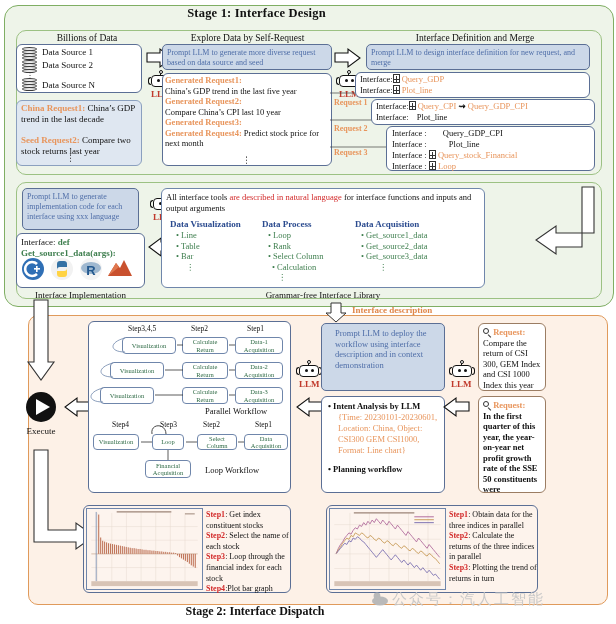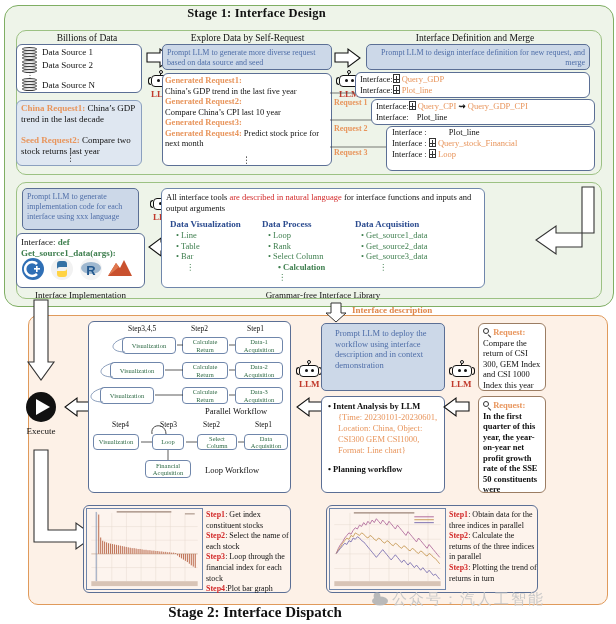--- a/index.html
+++ b/index.html
@@ -8,21 +8,21 @@
   .abs{position:absolute;}
 
   
   #stage1-panel{left:4px;top:5px;width:608px;height:300px;
     background:#eef4e9;border:1px solid #7fae63;border-radius:14px;}
   #stage1-title{left:0;top:6px;width:513px;text-align:center;
     font-weight:bold;font-size:12.5px;letter-spacing:.2px;}
   #stage2-panel{left:28px;top:315px;width:578px;height:288px;
     background:#fdf1e7;border:1px solid #e09a5b;border-radius:10px;}
   #stage2-title{left:0;top:604px;width:510px;text-align:center;
-    font-weight:bold;font-size:15px;}
+    font-weight:bold;font-size:12px;}
 
   
   #s1-row1-frame{left:16px;top:30px;width:584px;height:143px;
     border:1px solid #9cc183;border-radius:10px;background:transparent;}
   #s1-row2-frame{left:16px;top:182px;width:584px;height:115px;
     border:1px solid #9cc183;border-radius:10px;background:transparent;}
 
   .colhead{font-size:9.5px;text-align:center;font-weight:normal;}
 
   
@@ -186,21 +186,21 @@
 <div class="abs t8 orange bold" style="left:334px;top:98px;">Request 1</div>
 <div class="abs t8 orange bold" style="left:334px;top:124px;">Request 2</div>
 <div class="abs t8 orange bold" style="left:334px;top:148px;">Request 3</div>
 <svg class="abs" style="left:330px;top:85px;" width="60" height="80">
   <path d="M0 8 L44 8 L44 8" stroke="#444" stroke-width=".7" fill="none"></path>
   <path d="M0 35 L52 35" stroke="#444" stroke-width=".7" fill="none"></path>
   <path d="M0 62 L58 62" stroke="#444" stroke-width=".7" fill="none"></path>
 </svg>
 
 <div class="abs bluebox" style="left:366px;top:44px;width:224px;height:26px;">
-  <div class="t8" style="padding:3px 4px;text-align:right;">Prompt LLM to design interface definition for new request, and merge</div>
+  <div class="t8" style="padding:3px 4px;">Prompt LLM to design interface definition for new request, and merge</div>
 </div>
 
 <div class="abs box" style="left:355px;top:72px;width:235px;height:26px;border-color:#5b6f95;">
   <div class="ifrow" style="padding:1px 0 0 4px;">
     <span>Interface:</span><span class="plusicon"></span>
     <span class="orange">Query_GDP</span>
   </div>
   <div class="ifrow" style="padding:0 0 0 4px;">
     <span>Interface:</span><span class="plusicon"></span>
     <span class="orange">Plot_line</span>
@@ -214,20 +214,24 @@
     <span style="font-weight:bold;">⇝</span>
     <span class="orange">Query_GDP_CPI</span>
   </div>
   <div class="ifrow" style="padding:0 0 0 4px;">
     <span>Interface:</span>
     <span style="margin-left:6px;">Plot_line</span>
   </div>
 </div>
 
 <div class="abs box" style="left:386px;top:126px;width:209px;height:45px;border-color:#5b6f95;">
+  <div class="ifrow" style="padding:1px 0 0 5px;">
+    <span>Interface :</span>
+    <span style="margin-left:14px;">Query_GDP_CPI</span>
+  </div>
   <div class="ifrow" style="padding:0 0 0 5px;">
     <span>Interface :</span>
     <span style="margin-left:20px;">Plot_line</span>
   </div>
   <div class="ifrow" style="padding:0 0 0 5px;">
     <span>Interface :</span> <span class="plusicon"></span>
     <span class="orange">Query_stock_Financial</span>
   </div>
   <div class="ifrow" style="padding:0 0 0 5px;">
     <span>Interface :</span> <span class="plusicon"></span>
@@ -293,21 +297,21 @@
   <div class="t85 green" style="margin-left:6px;">• <span>Line</span></div>
   <div class="t85 green" style="margin-left:6px;">• <span>Table</span></div>
   <div class="t85 green" style="margin-left:6px;">• <span>Bar</span></div>
   <div class="t85 green" style="margin-left:16px;">⋮</div>
 </div>
 <div class="abs" style="left:262px;top:219px;width:86px;">
   <div class="t9 bold blue">Data Process</div>
   <div class="t85 green" style="margin-left:6px;">• <span>Loop</span></div>
   <div class="t85 green" style="margin-left:6px;">• <span>Rank</span></div>
   <div class="t85 green" style="margin-left:6px;">• <span>Select Column</span></div>
-  <div class="t85 green" style="margin-left:16px;font-weight:bold;">• <span>Calculation</span></div>
+  <div class="t85 green" style="margin-left:10px;">• <span>Calculation</span></div>
   <div class="t85 green" style="margin-left:16px;">⋮</div>
 </div>
 <div class="abs" style="left:355px;top:219px;width:110px;">
   <div class="t9 bold blue">Data Acquisition</div>
   <div class="t85 green" style="margin-left:6px;">• <span>Get_source1_data</span></div>
   <div class="t85 green" style="margin-left:6px;">• <span>Get_source2_data</span></div>
   <div class="t85 green" style="margin-left:6px;">• <span>Get_source3_data</span></div>
   <div class="t85 green" style="margin-left:24px;">⋮</div>
 </div>
 <div class="abs t9" style="left:161px;top:290px;width:324px;text-align:center;">Grammar-free Interface Library</div>

